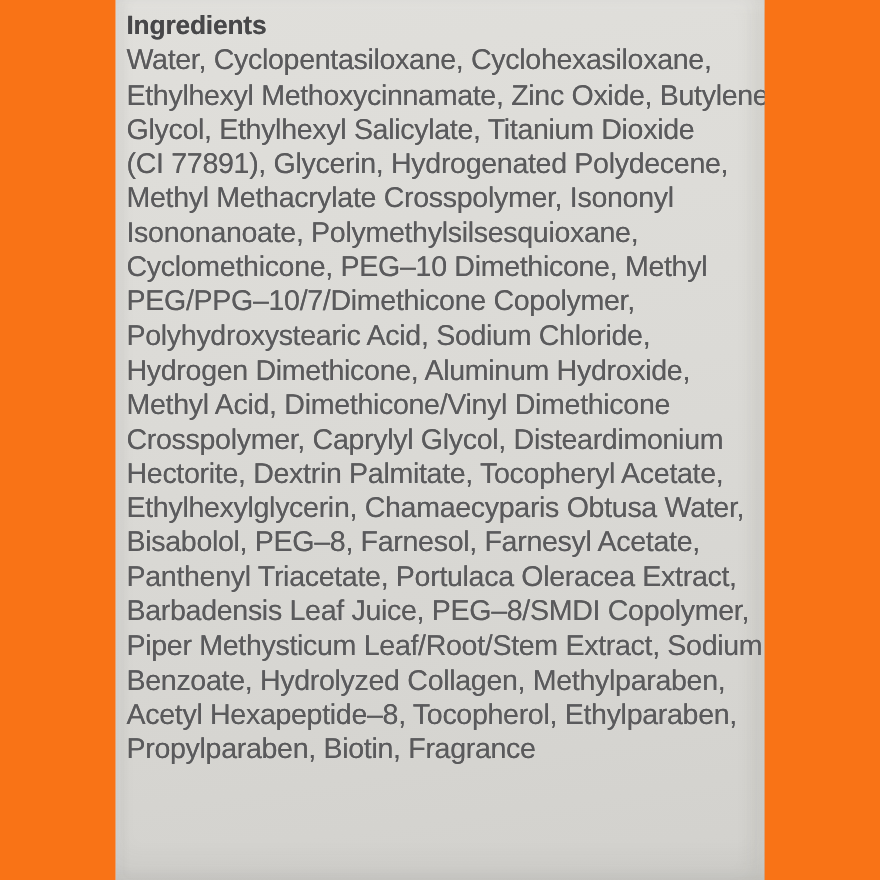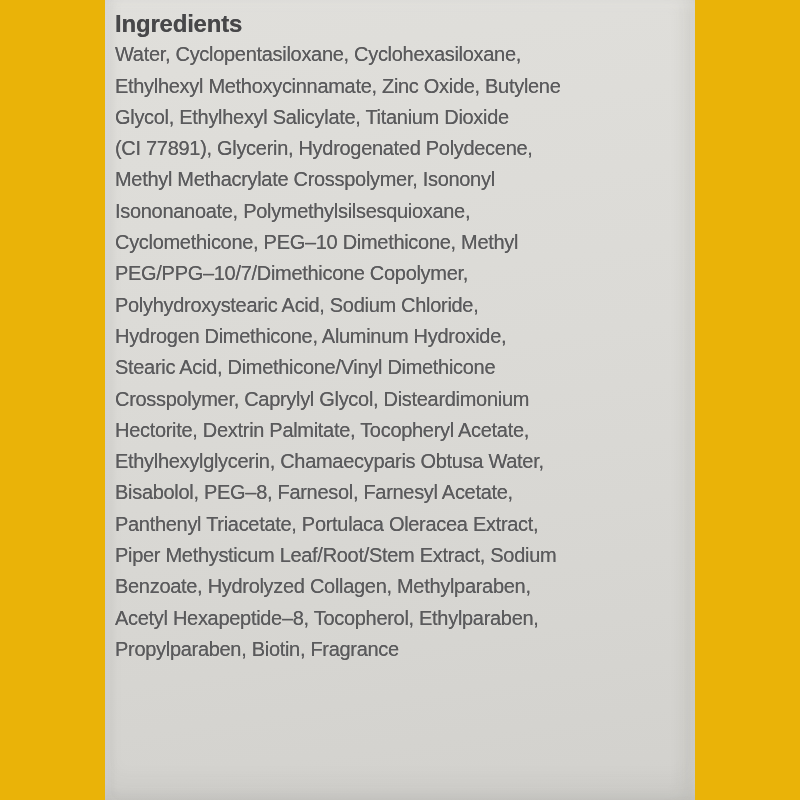--- a/index.html
+++ b/index.html
@@ -5,21 +5,21 @@
   html, body {
     margin: 0;
     padding: 0;
     background: #ffffff;
     font-family: "Liberation Sans", "DejaVu Sans", sans-serif;
   }
   .page {
     position: relative;
     width: 800px;
     height: 800px;
-    background: #eab308;
+    background: #f97316;
     overflow: hidden;
   }
   
   .photo {
     position: absolute;
     left: 105px;
     top: 0;
     width: 590px;
     height: 800px;
     background: linear-gradient(172deg, #e0dfdb 0%, #dbdad6 45%, #d6d5d1 78%, #d2d1cd 100%);
@@ -39,21 +39,21 @@
   .heading {
     font-size: 24px;
     line-height: 31.3px;
     font-weight: 700;
     color: #474749;
     letter-spacing: -0.2px;
     text-shadow: 0 0 0.5px rgba(70,70,72,0.8);
     white-space: nowrap;
   }
   .line {
-    font-size: 20px;
+    font-size: 26px;
     line-height: 31.3px;
     font-weight: 400;
     color: #5a5a5c;
     letter-spacing: -0.3px;
     text-shadow: 0 0 0.5px rgba(90,90,92,0.85);
     white-space: nowrap;
   }
 </style>
 </head>
 <body>
@@ -66,26 +66,27 @@
           <div class="line">Water, Cyclopentasiloxane, Cyclohexasiloxane,</div>
           <div class="line">Ethylhexyl Methoxycinnamate, Zinc Oxide, Butylene</div>
           <div class="line">Glycol, Ethylhexyl Salicylate, Titanium Dioxide</div>
           <div class="line">(CI 77891), Glycerin, Hydrogenated Polydecene,</div>
           <div class="line">Methyl Methacrylate Crosspolymer, Isononyl</div>
           <div class="line">Isononanoate, Polymethylsilsesquioxane,</div>
           <div class="line">Cyclomethicone, PEG–10 Dimethicone, Methyl</div>
           <div class="line">PEG/PPG–10/7/Dimethicone Copolymer,</div>
           <div class="line">Polyhydroxystearic Acid, Sodium Chloride,</div>
           <div class="line">Hydrogen Dimethicone, Aluminum Hydroxide,</div>
-          <div class="line">Stearic Acid, Dimethicone/Vinyl Dimethicone</div>
+          <div class="line">Methyl Acid, Dimethicone/Vinyl Dimethicone</div>
           <div class="line">Crosspolymer, Caprylyl Glycol, Disteardimonium</div>
           <div class="line">Hectorite, Dextrin Palmitate, Tocopheryl Acetate,</div>
           <div class="line">Ethylhexylglycerin, Chamaecyparis Obtusa Water,</div>
           <div class="line">Bisabolol, PEG–8, Farnesol, Farnesyl Acetate,</div>
           <div class="line">Panthenyl Triacetate, Portulaca Oleracea Extract,</div>
+          <div class="line">Barbadensis Leaf Juice, PEG–8/SMDI Copolymer,</div>
           <div class="line">Piper Methysticum Leaf/Root/Stem Extract, Sodium</div>
           <div class="line">Benzoate, Hydrolyzed Collagen, Methylparaben,</div>
           <div class="line">Acetyl Hexapeptide–8, Tocopherol, Ethylparaben,</div>
           <div class="line">Propylparaben, Biotin, Fragrance</div>
         </div>
     </div>
   </div>
 </div>
 
 </body></html>

